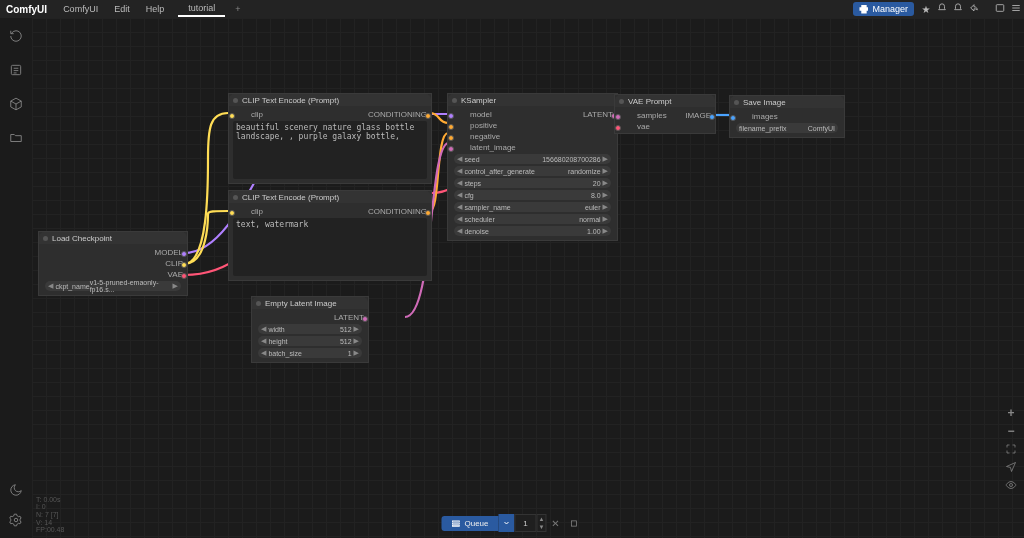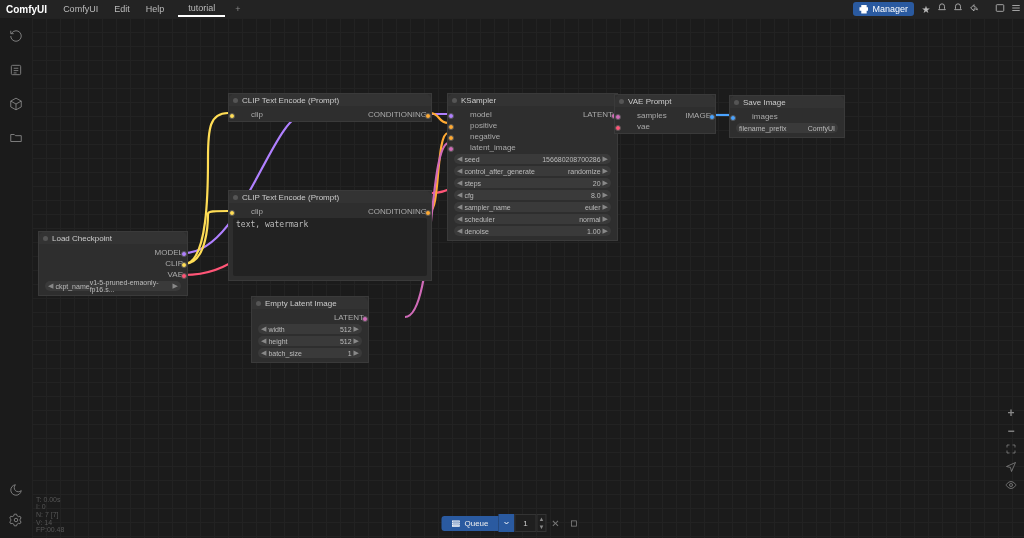--- a/index.html
+++ b/index.html
@@ -216,20 +216,21 @@
       <div class="sockrow">
         <span class="sock left s-clip"></span>
         <span class="sl">
             <span>clip</span>
           </span>
         <span class="sr">
             <span>CONDITIONING</span>
           </span>
         <span class="sock right s-cond"></span>
       </div>
+      <div class="txtbox" style="min-height:58px;">beautiful scenery nature glass bottle landscape, , purple galaxy bottle,</div>
     </div>
   </div>
 
   <div class="node" style="left:196px; top:172px; width:204px;">
     <div class="titlebar">
         <span class="tdot"></span>
         <span>CLIP Text Encode (Prompt)</span>
       </div>
     <div class="body">
       <div class="sockrow">

